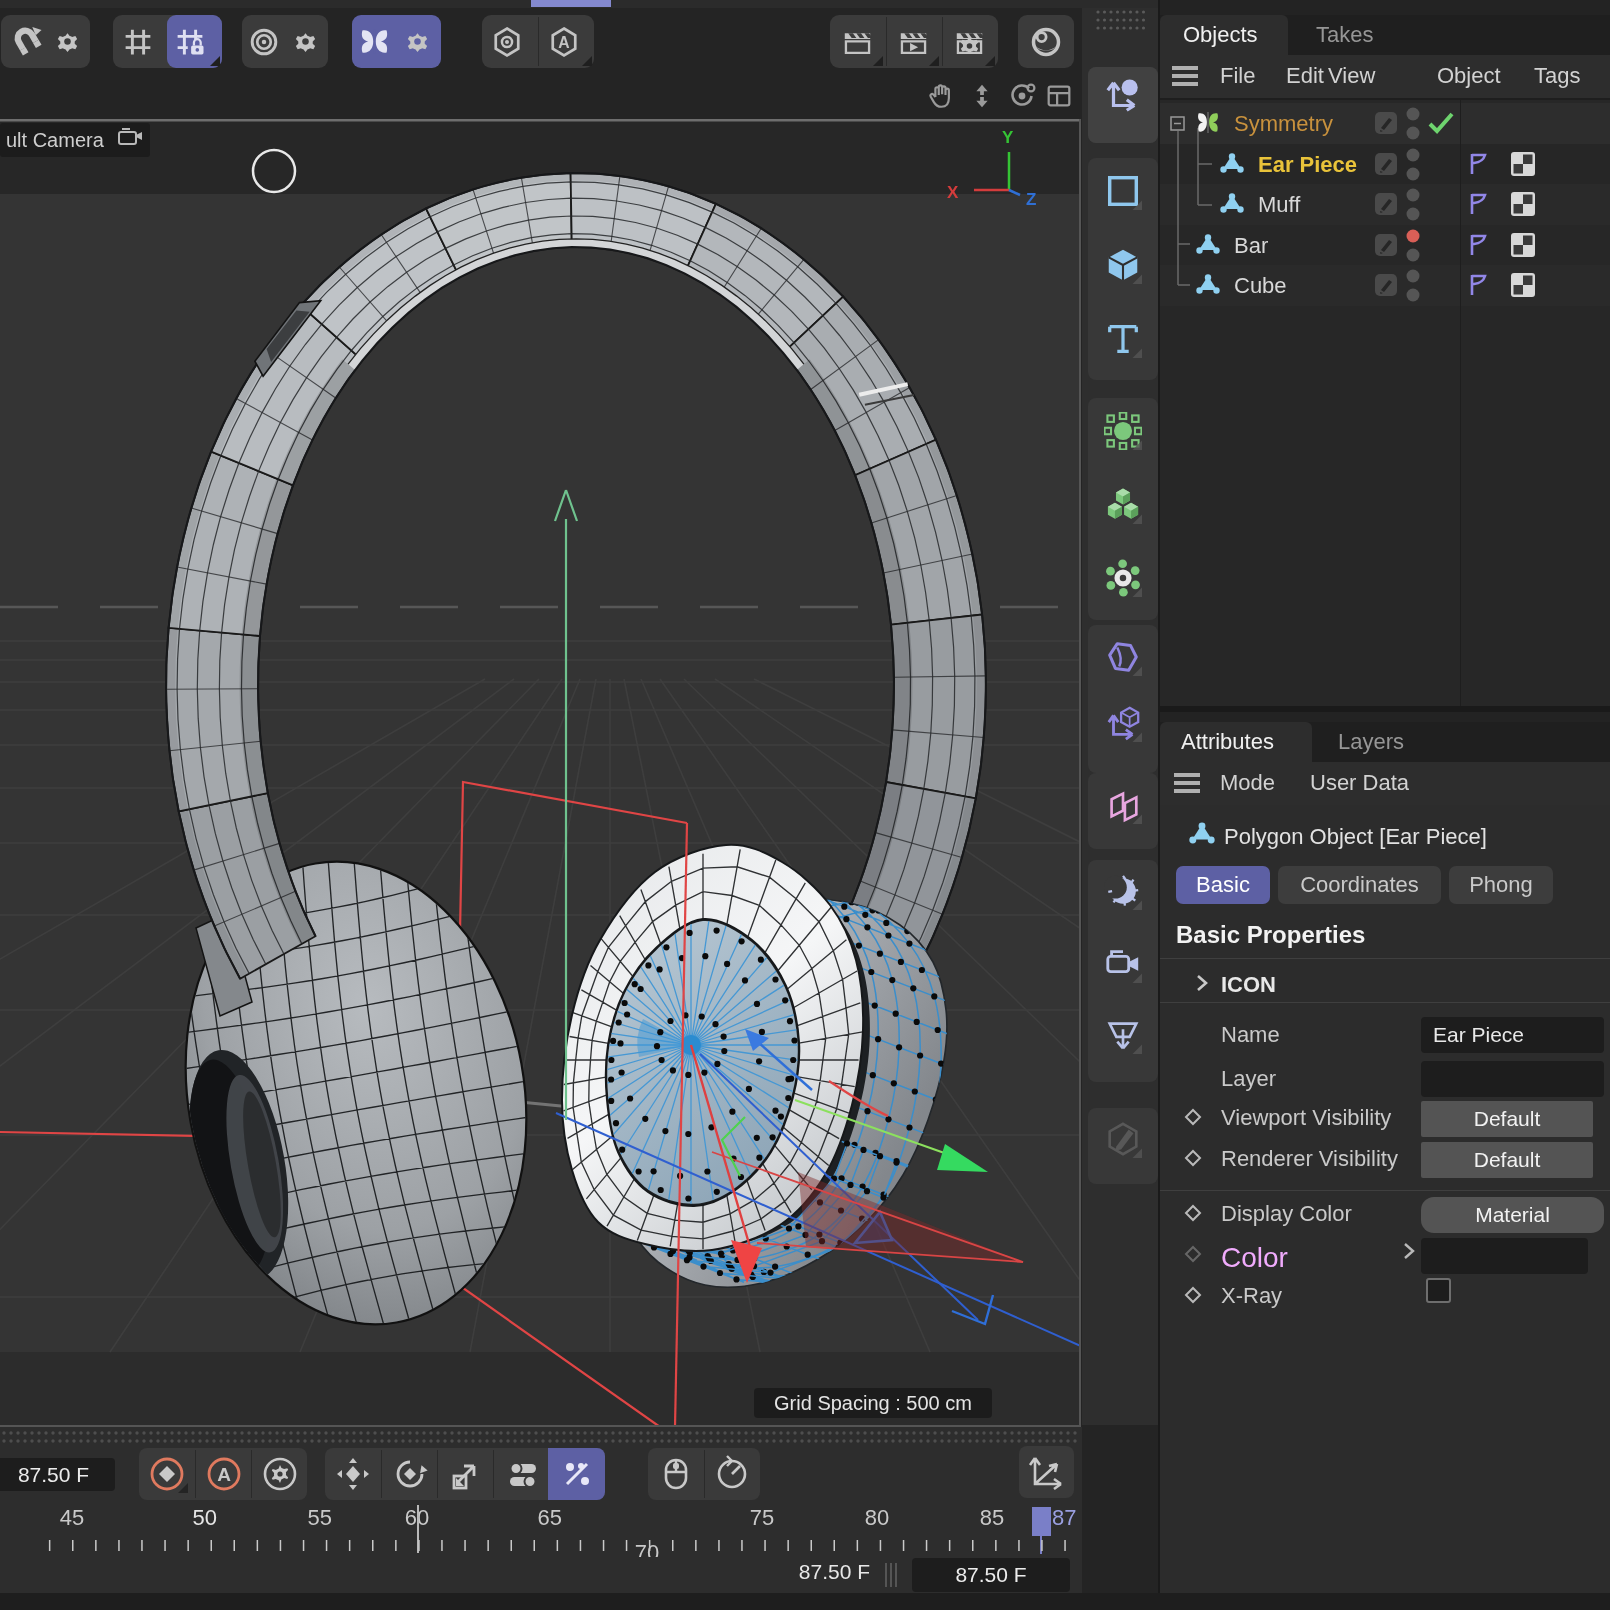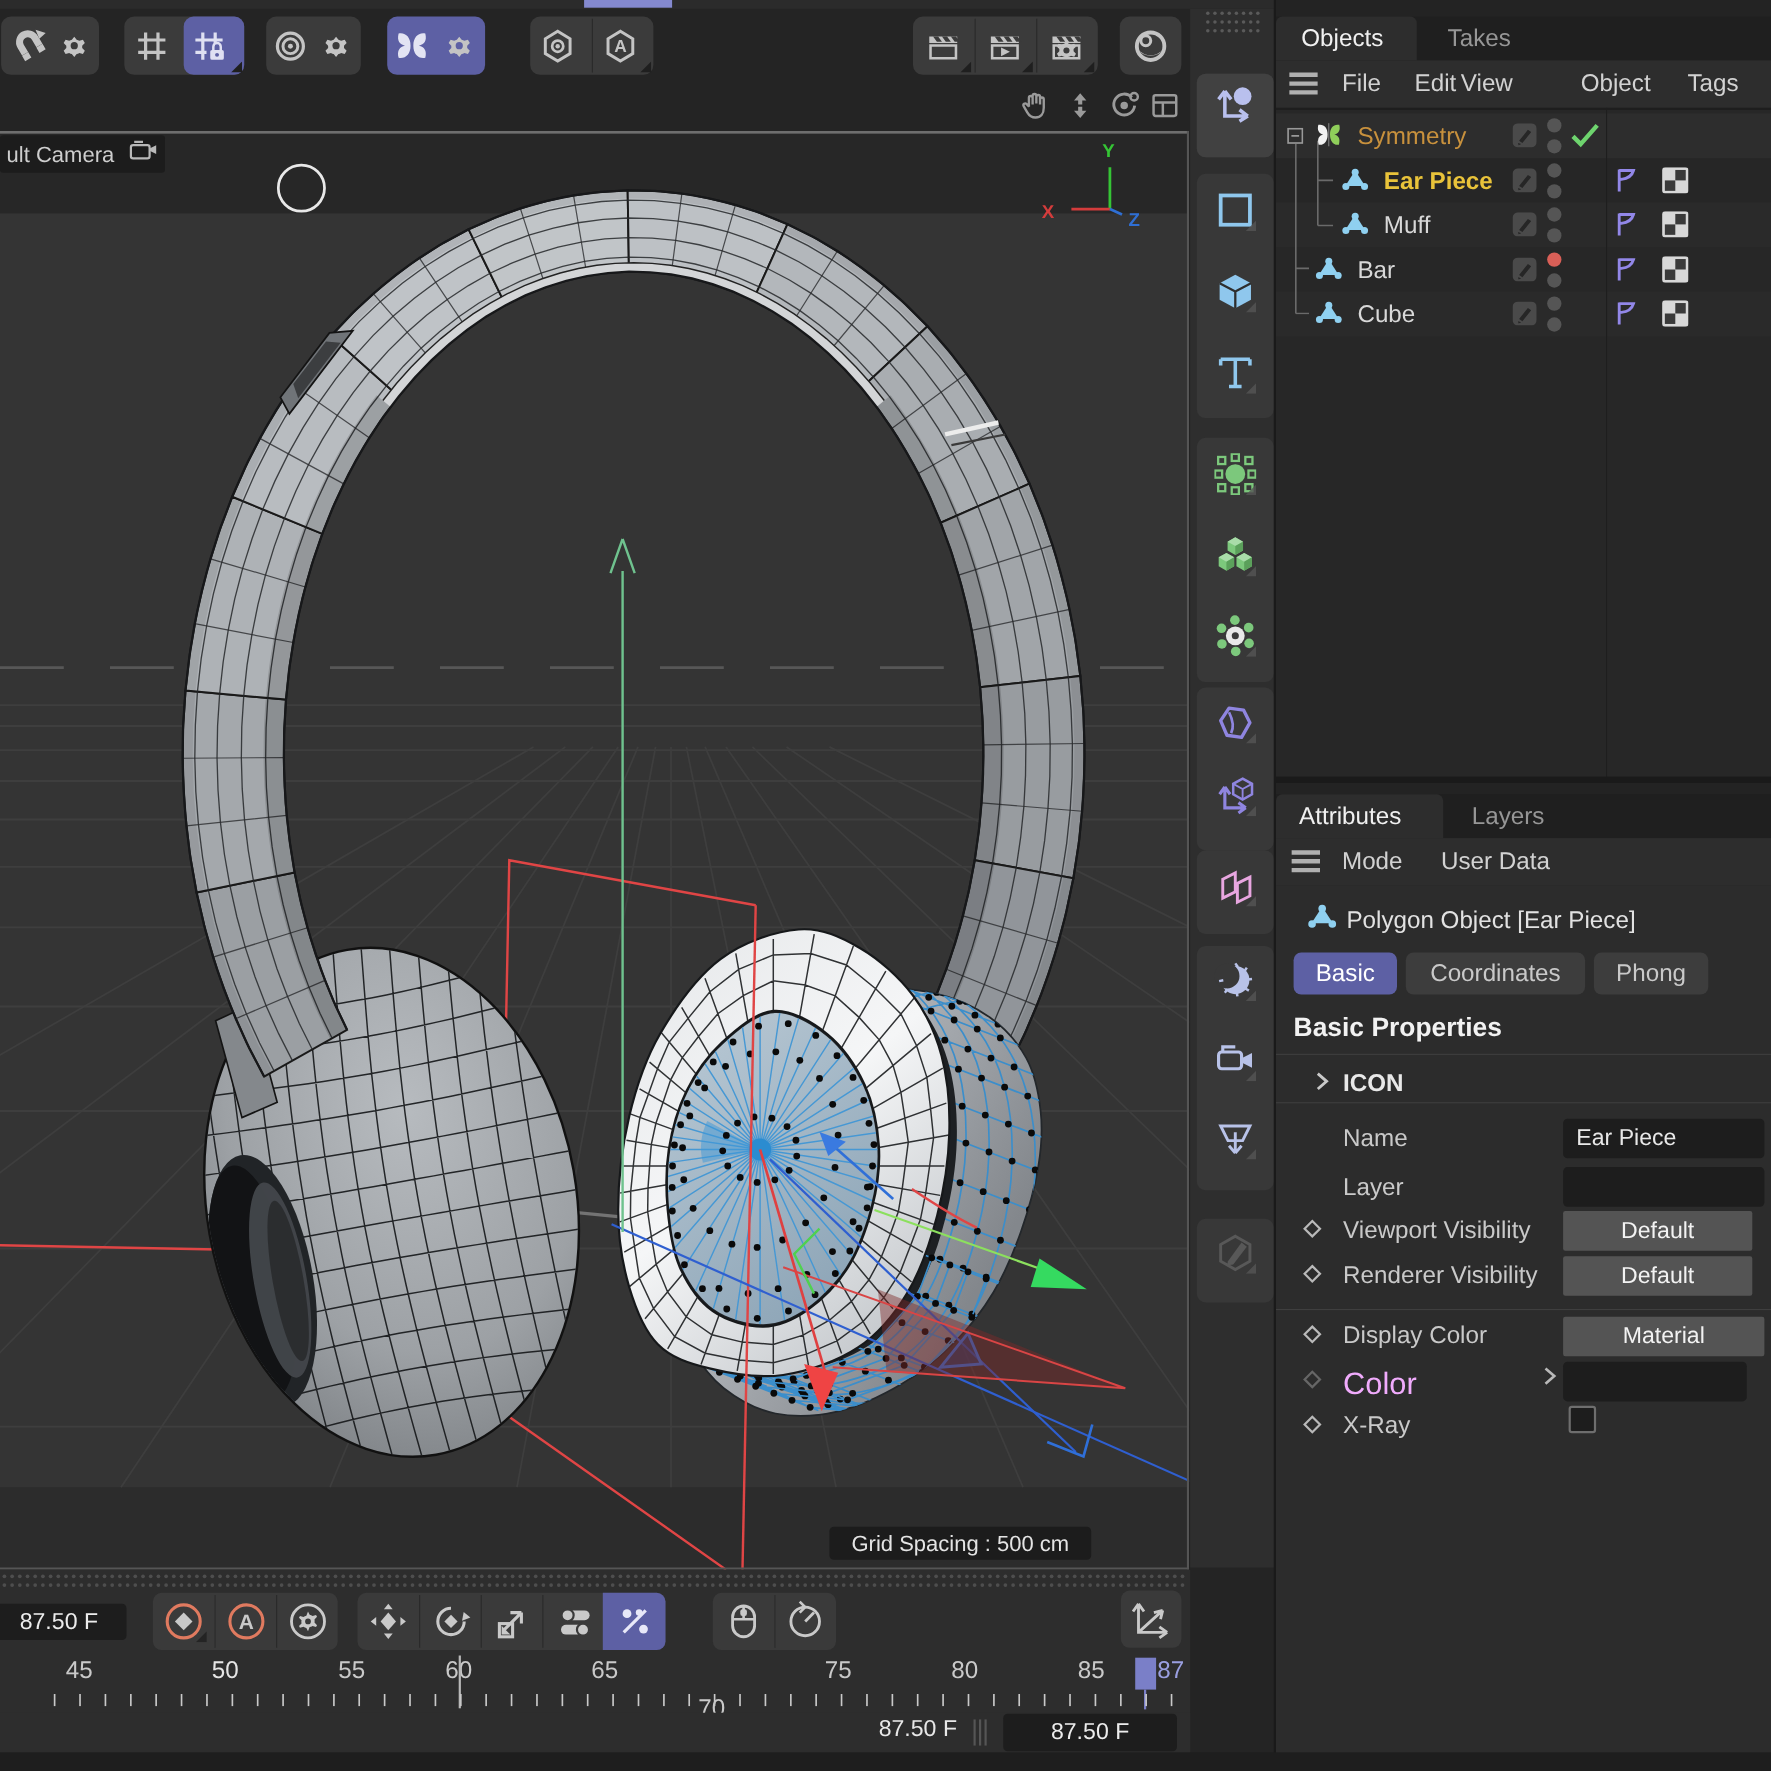--- a/index.html
+++ b/index.html
@@ -927,21 +927,21 @@
 <svg class="abs" style="left:1184px;top:1149px" width="18" height="18" viewBox="0 0 18 18">
     <path d="M9 2 L16 9 L9 16 L2 9 Z" stroke="#b9b9b9" stroke-width="2" fill="none"></path>
   </svg>
 <div class="abs" style="left:1221px;top:1146px;width:250px;height:26px;color:#c9c9c9;font-size:22px">Renderer Visibility</div>
 <div class="abs" style="left:1421px;top:1142px;width:172px;height:36px;background:#545454;border-radius:2px;color:#f2f2f2;font-size:21px;text-align:center;line-height:36px">Default</div>
 <div class="abs" style="left:1160px;top:1190px;width:450px;height:1px;background:#3f3f3f"></div>
 <svg class="abs" style="left:1184px;top:1204px" width="18" height="18" viewBox="0 0 18 18">
     <path d="M9 2 L16 9 L9 16 L2 9 Z" stroke="#b9b9b9" stroke-width="2" fill="none"></path>
   </svg>
 <div class="abs" style="left:1221px;top:1201px;width:250px;height:26px;color:#c9c9c9;font-size:22px">Display Color</div>
-<div class="abs" style="left:1421px;top:1197px;width:183px;height:36px;background:#545454;border-radius:2px;color:#f2f2f2;font-size:21px;text-align:center;line-height:36px">Material</div>
+<div class="abs" style="left:1421px;top:1197px;width:183px;height:36px;background:#545454;border-radius:13px;color:#f2f2f2;font-size:21px;text-align:center;line-height:36px">Material</div>
 <svg class="abs" style="left:1184px;top:1245px" width="18" height="18" viewBox="0 0 18 18">
     <path d="M9 2 L16 9 L9 16 L2 9 Z" stroke="#666" stroke-width="2" fill="none"></path>
   </svg>
 <div class="abs" style="left:1221px;top:1242px;width:250px;height:26px;color:#f0abfc;font-size:28px">Color</div>
 <svg class="abs" style="left:1402px;top:1242px" width="14" height="18" viewBox="0 0 14 18">
     <path d="M3 2 L11 9 L3 16" stroke="#b9b9b9" stroke-width="2.4" fill="none"></path>
   </svg>
 <div class="abs" style="left:1421px;top:1238px;width:167px;height:36px;background:#1d1d1d;border-radius:4px;color:#e8e8e8;font-size:21px;text-align:left;line-height:36px;padding-left:12px;"></div>
 <svg class="abs" style="left:1184px;top:1286px" width="18" height="18" viewBox="0 0 18 18">
     <path d="M9 2 L16 9 L9 16 L2 9 Z" stroke="#b9b9b9" stroke-width="2" fill="none"></path>

